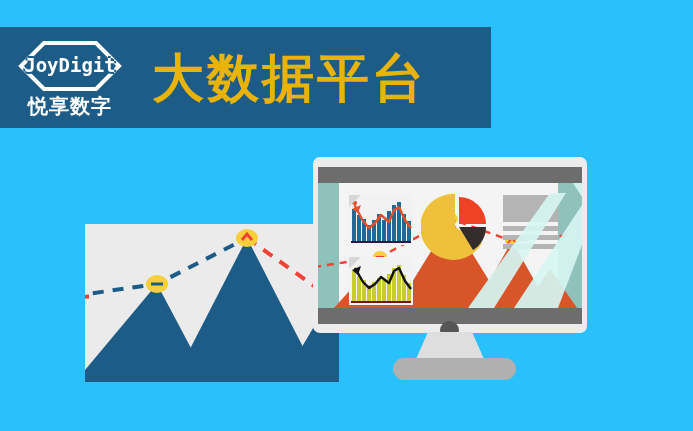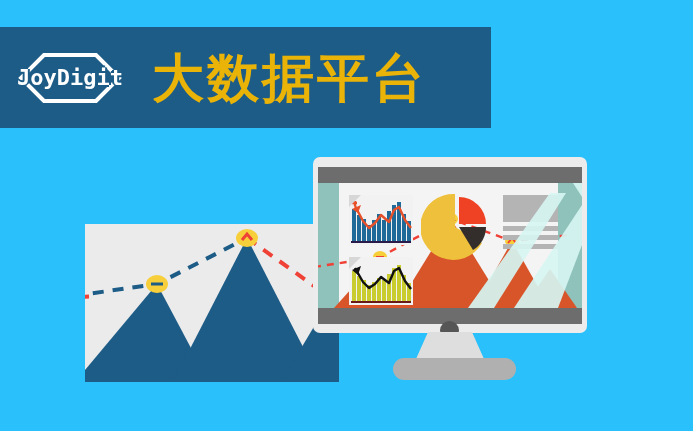--- a/index.html
+++ b/index.html
@@ -19,21 +19,21 @@
     display:flex;align-items:center;
   }
   .logo-block{
     position:relative;width:116px;height:84px;margin-left:12px;
     display:flex;flex-direction:column;align-items:center;justify-content:center;
   }
   .hexwrap{position:relative;width:104px;height:52px;display:flex;align-items:center;justify-content:center;}
   .hexwrap svg{position:absolute;left:50%;top:50%;transform:translate(-50%,-50%);}
   .logo-latin{
     position:relative;z-index:2;
-    color:#ffffff;font-size:22px;font-weight:bold;letter-spacing:0px;
+    color:#ffffff;font-size:19px;font-weight:bold;letter-spacing:0px;
     font-family:"DejaVu Sans Mono","Liberation Mono",monospace;
     line-height:1;
     text-shadow:-2px 0 #1d5c86,2px 0 #1d5c86,0 -2px #1d5c86,0 2px #1d5c86;
   }
   .logo-cn{
     color:#ffffff;font-size:20px;font-weight:bold;letter-spacing:1px;
     margin-top:4px;line-height:1;
   }
   .banner-title{
     color:#eab308;font-size:52px;font-weight:bold;letter-spacing:3px;
@@ -87,20 +87,21 @@
 
   <div class="banner">
 
     <div class="logo-block">
       <div class="hexwrap">
         <svg width="104" height="52" viewBox="0 0 104 52" aria-hidden="true">
           <polygon points="26,3 78,3 101,26 78,49 26,49 3,26" fill="none" stroke="#ffffff" stroke-width="4"></polygon>
         </svg>
         <span class="logo-latin">JoyDigit</span>
       </div>
+      <div class="logo-cn">悦享数字</div>
     </div>
 
     <div class="banner-title">大数据平台</div>
   </div>
 
   <div class="left-panel">
     <svg width="254" height="158" viewBox="0 0 254 158" aria-hidden="true">
 
       <polygon points="-10,158 72,60 124,158" fill="#1d5c86"></polygon>
       <polygon points="88,158 162,14 236,158" fill="#1d5c86"></polygon>

